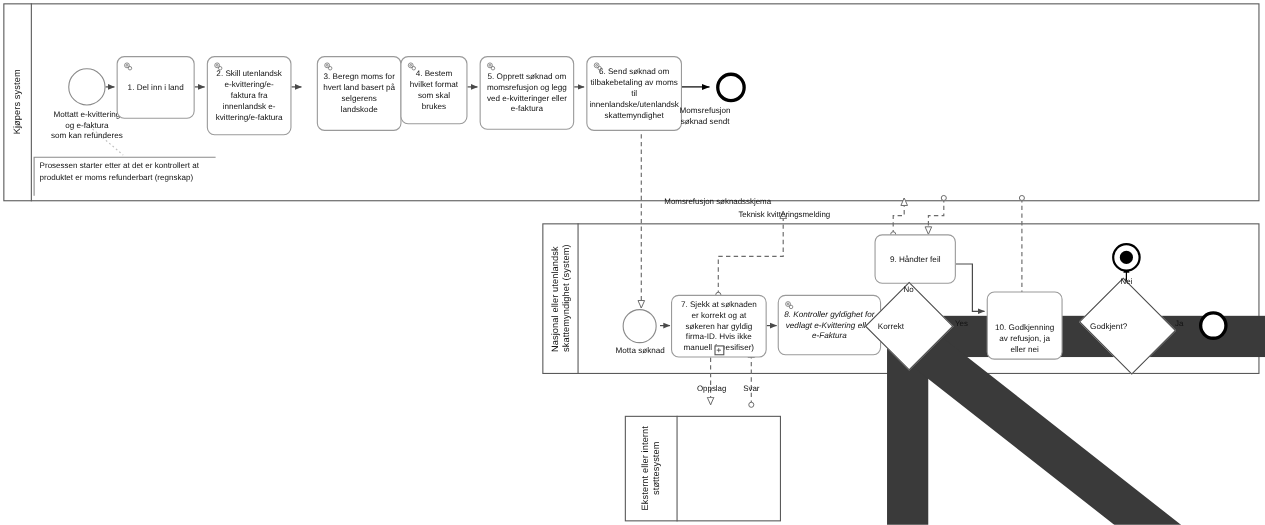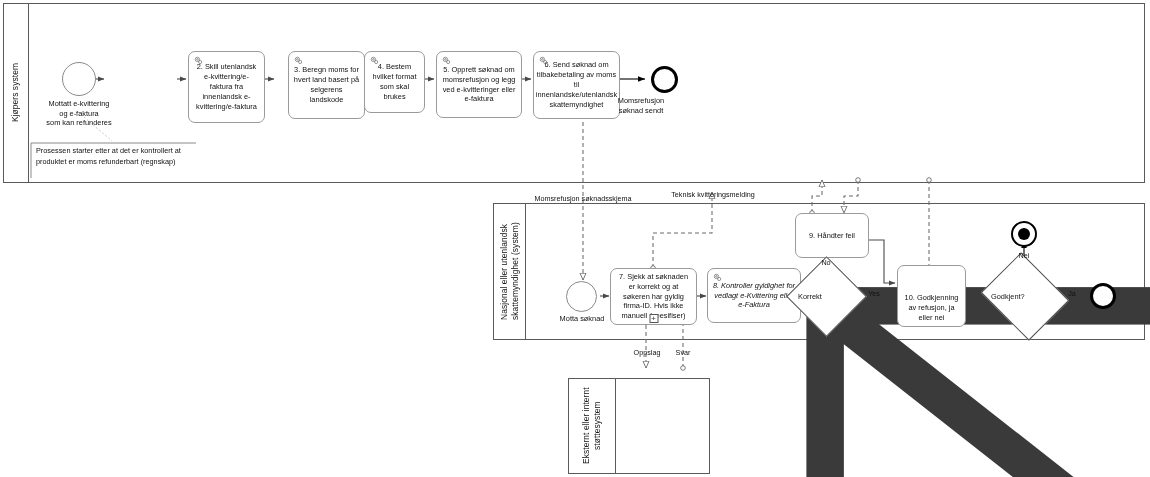--- a/index.html
+++ b/index.html
@@ -119,20 +119,30 @@
     </g>
   </svg>
 
   <div class="ev ev-start" style="left:62px;top:62px;width:34px;height:34px;"></div>
   <div class="lbl" style="left:18px;top:99px;width:122px;">
     <span style="white-space:pre-line;">Mottatt e-kvittering
 og e-faktura
 som kan refunderes</span>
   </div>
 
+  <div class="task" style="left:106px;top:51px;width:71px;height:57px;">
+    <svg class="gearicon" viewBox="0 0 16 16">
+      <g fill="none" stroke="#777" stroke-width="1.1">
+        <circle cx="6.4" cy="6.4" r="3.2"></circle>
+          <circle cx="6.4" cy="6.4" r="1.2"></circle>
+        <circle cx="10.4" cy="10.2" r="2.3"></circle>
+      </g>
+    </svg>
+    <span class="txt">1. Del inn i land</span>
+  </div>
 
   <div class="task" style="left:188px;top:51px;width:77px;height:72px;">
     <svg class="gearicon" viewBox="0 0 16 16">
       <g fill="none" stroke="#777" stroke-width="1.1">
         <circle cx="6.4" cy="6.4" r="3.2"></circle>
           <circle cx="6.4" cy="6.4" r="1.2"></circle>
         <circle cx="10.4" cy="10.2" r="2.3"></circle>
       </g>
     </svg>
     <span class="txt">2. Skill utenlandsk e-kvittering/e-faktura fra innenlandsk e-kvittering/e-faktura</span>
@@ -235,18 +245,18 @@
   </div>
   <div class="flowlbl" style="left:1008px;top:251px;width:32px;">Nei</div>
   <div class="flowlbl" style="left:1060px;top:289px;width:24px;">Ja</div>
 
   <div class="ev ev-term" style="left:1011px;top:221px;width:26px;height:26px;">
       <i></i>
     </div>
 
   <div class="ev ev-end" style="left:1090px;top:283px;width:26px;height:26px;"></div>
 
-  <div class="flowlbl" style="left:465px;top:194px;width:236px;">Momsrefusjon søknadsskjema</div>
+  <div class="flowlbl" style="left:465px;top:178px;width:236px;text-align:right;">Momsrefusjon søknadsskjema</div>
   <div class="flowlbl" style="left:600px;top:190px;width:226px;">Teknisk kvitteringsmelding</div>
   <div class="flowlbl" style="left:608px;top:348px;width:78px;">Oppslag</div>
   <div class="flowlbl" style="left:654px;top:348px;width:58px;">Svar</div>
 
 </div>
 
 </body></html>

